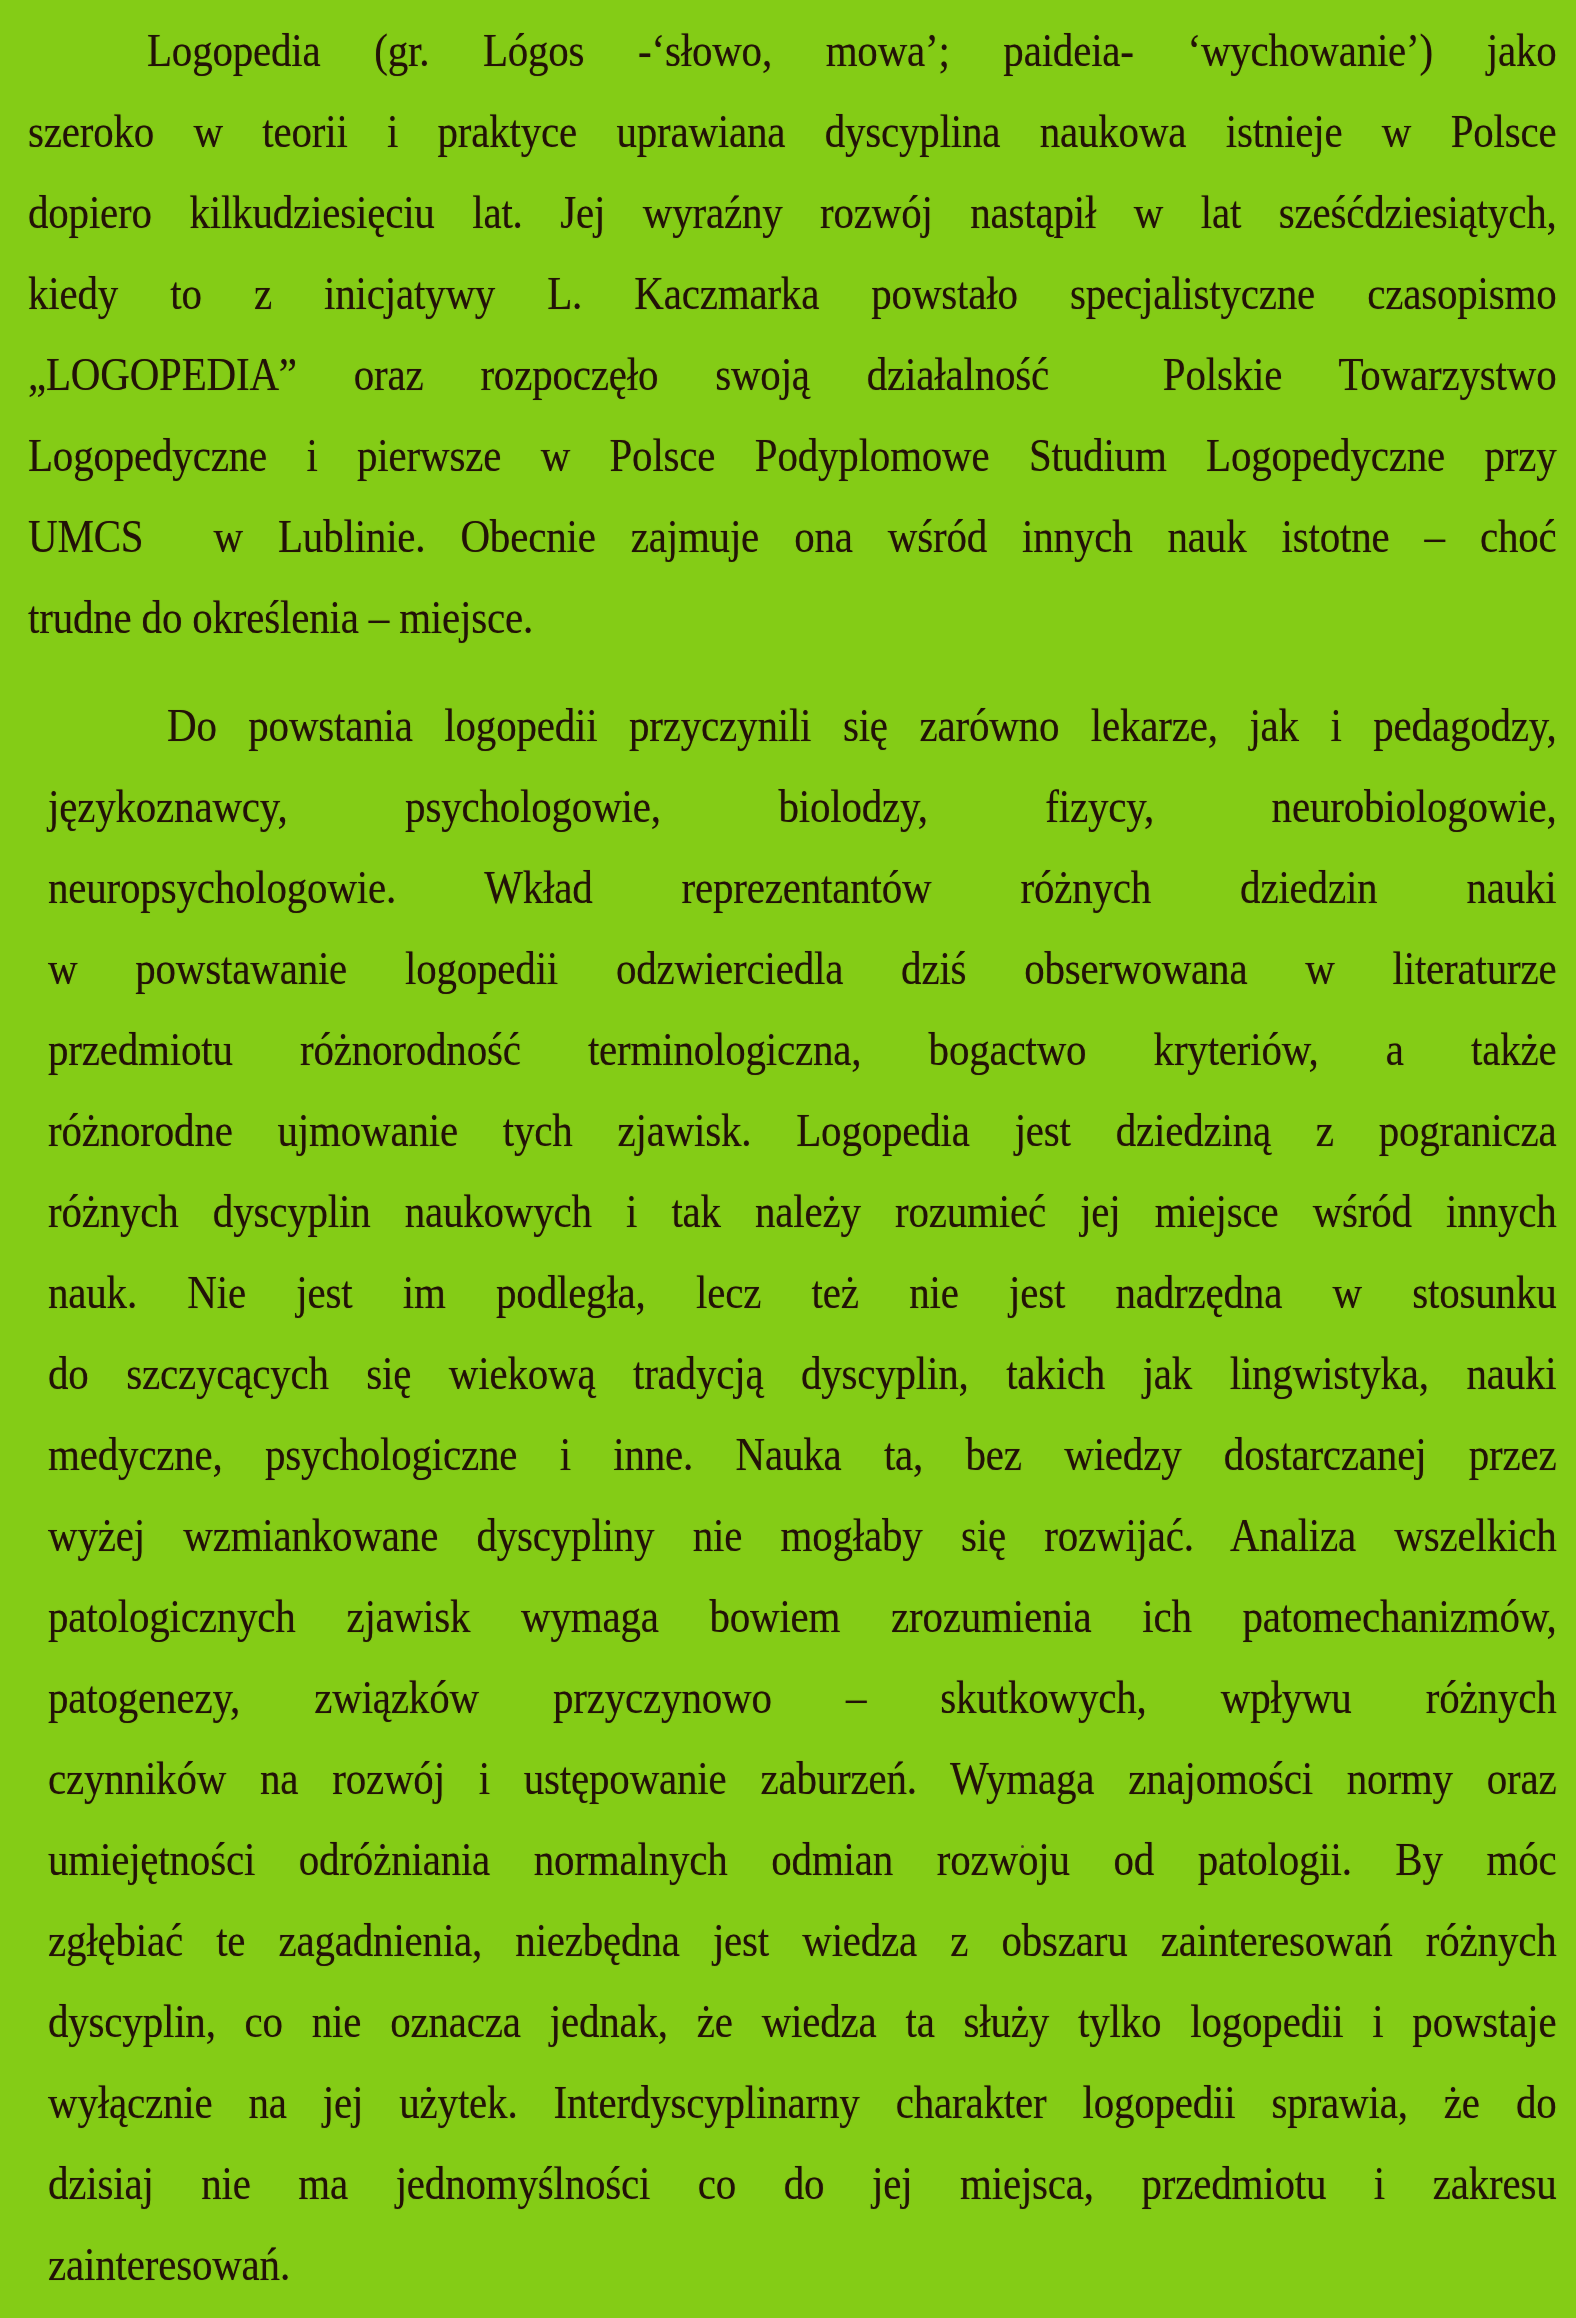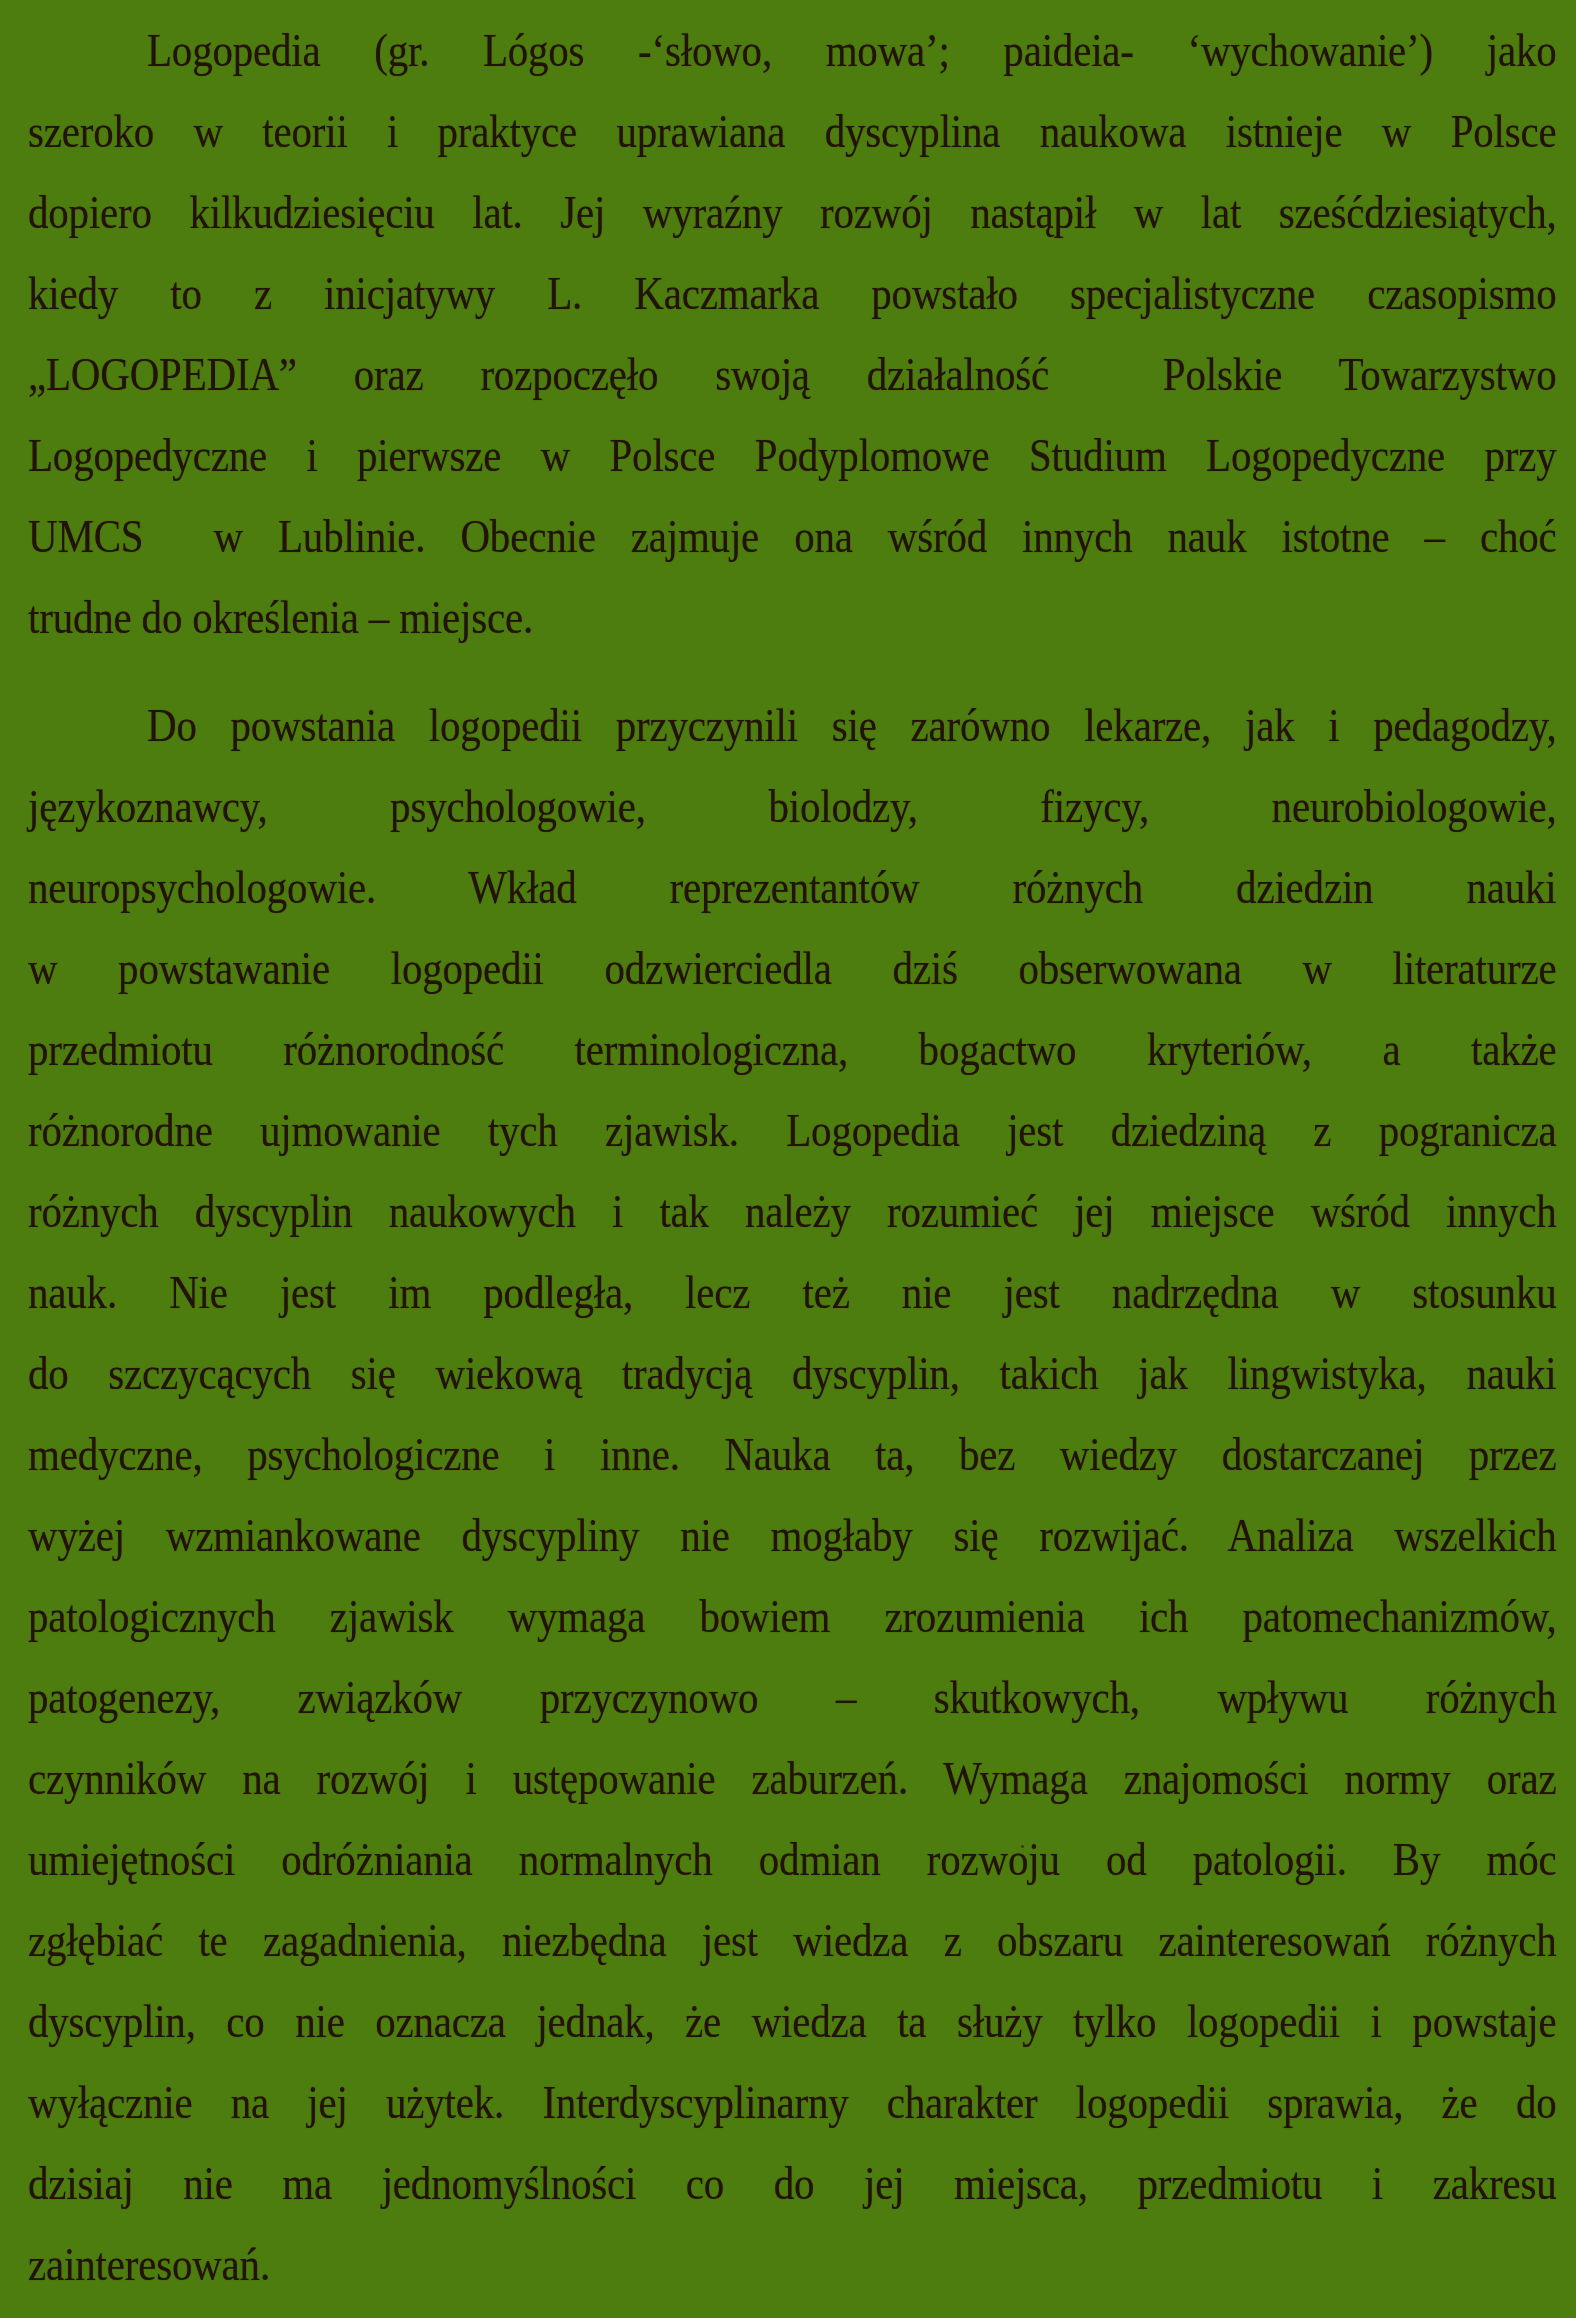--- a/index.html
+++ b/index.html
@@ -13,21 +13,21 @@
     position: relative;
     width: 1576px;
     height: 2319px;
     box-sizing: border-box;
     padding: 10.6px 19.5px 0 28px;
     font-family: "Liberation Serif", "DejaVu Serif", serif;
     font-size: 41px;
     color: #221207;
   }
   .para { margin: 0; }
-  .para + .para { margin-top: 27px; }
+  .para + .para { margin-top: 27px; margin-left: 20px; }
   .line {
     height: 81px;
     line-height: 81px;
     text-align: justify;
     text-align-last: justify;
     white-space: normal;
     letter-spacing: -0.2px;
     transform: scaleY(1.14);          
     transform-origin: 50% 60%;
     text-shadow: 0 0 0.8px rgba(46, 22, 10, 0.55);  
@@ -38,21 +38,21 @@
   .speck {
     position: absolute;
     background: #3a241a;
     border-radius: 50%;
     opacity: 0.8;
   }
 </style>
 </head>
 <body>
 
-<div class="page" style="background: #4d7c0f; color: rgb(34, 18, 7);">
+<div class="page" style="background: #84cc16; color: rgb(34, 18, 7);">
   <div class="textblock">
       <div class="para">
         <div class="line first">Logopedia (gr. Lógos -‘słowo, mowa’; paideia- ‘wychowanie’) jako</div>
         <div class="line">szeroko w teorii i praktyce uprawiana dyscyplina naukowa istnieje w Polsce</div>
         <div class="line">dopiero kilkudziesięciu lat. Jej wyraźny rozwój nastąpił w lat sześćdziesiątych,</div>
         <div class="line">kiedy to z inicjatywy L. Kaczmarka powstało specjalistyczne czasopismo</div>
         <div class="line">„LOGOPEDIA” oraz rozpoczęło swoją działalność&nbsp; Polskie Towarzystwo</div>
         <div class="line">Logopedyczne i pierwsze w Polsce Podyplomowe Studium Logopedyczne przy</div>
         <div class="line">UMCS&nbsp; w Lublinie. Obecnie zajmuje ona wśród innych nauk istotne – choć</div>
         <div class="line last">trudne do określenia – miejsce.</div>

